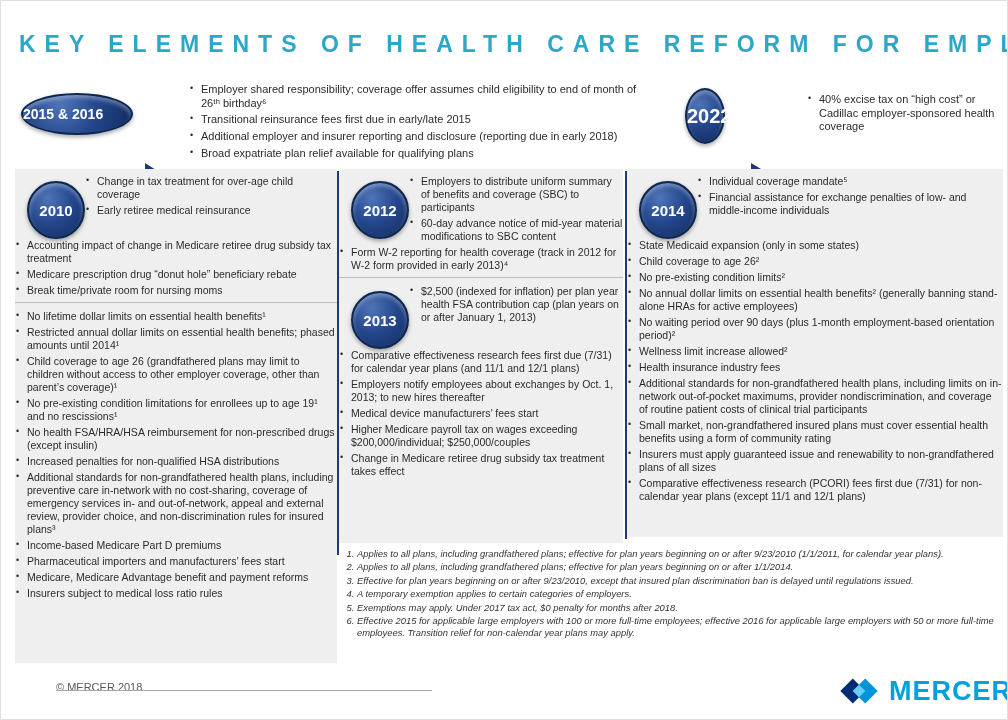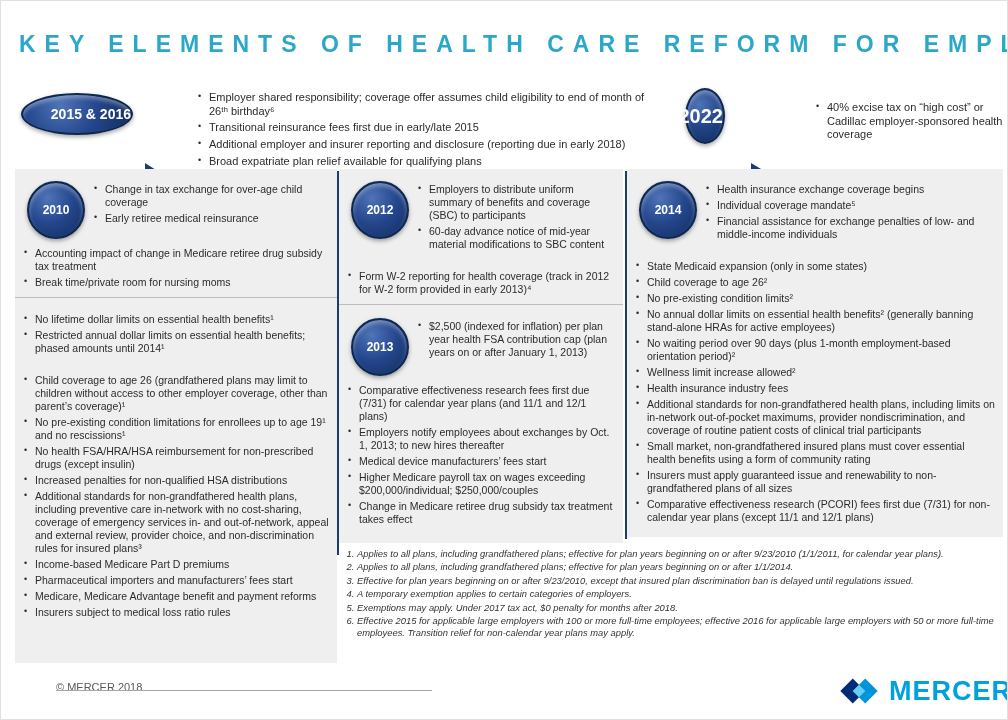--- a/index.html
+++ b/index.html
@@ -7,31 +7,31 @@
     position:relative; width:1008px; height:720px; overflow:hidden;
     background:#ffffff; font-family:"Liberation Sans", sans-serif; color:#2b2b2b;
     border:1px solid #e0e0e0; box-sizing:border-box;
   }
   .title {
     position:absolute; left:18px; top:30px; margin:0;
     font-size:23px; font-weight:bold; color:#2BA7C8;
     letter-spacing:9px; white-space:nowrap;
   }
   
-  ul.bullets { list-style:none; margin:8px; padding:0; }
+  ul.bullets { list-style:none; margin:0; padding:0; }
   ul.bullets li { position:relative; padding-left:12px; margin-bottom:3px; line-height:1.24; }
   ul.bullets li::before { content:"•"; position:absolute; left:1px; top:0; font-size:9px; color:#2b2b2b; }
   
   .band { position:absolute; left:0; top:74px; width:1008px; height:94px; }
   .arrow { position:absolute; }
   .arrow polygon { fill:#1C3B75; }
   .arrow-2015 { left:104px; top:84px; width:80px; height:56px; }
   .arrow-2022 { left:698px; top:84px; width:94px; height:56px; }
   .badge {
-    position:absolute; display:flex; align-items:center; justify-content:flex-end;
+    position:absolute; display:flex; align-items:center; justify-content:flex-start;
     color:#ffffff; font-weight:bold; text-align:center;
     background:radial-gradient(circle at 35% 28%, #4f74b8 0%, #24468c 48%, #122c5c 100%);
     border:2px solid #0E2850; box-sizing:border-box;
     box-shadow: inset 0 3px 4px rgba(255,255,255,0.35), 0 2px 4px rgba(0,0,0,0.35);
   }
   .badge-ellipse { left:20px; top:18px; width:112px; height:42px; border-radius:50%; font-size:14px; }
   .badge-2022 { left:684px; top:13px; width:40px; height:56px; border-radius:50%; font-size:20px; }
   .top-bullets { position:absolute; font-size:11px; }
   .b2015 { left:188px; top:8px; width:468px; }
   .b2022 { left:806px; top:18px; width:192px; }
@@ -40,21 +40,21 @@
   .col1 { left:14px;  top:168px; width:322px; height:494px; }
   .col2 { left:338px; top:168px; width:284px; height:374px; }
   .col3 { left:626px; top:168px; width:376px; height:368px; }
   .vdiv { position:absolute; width:2px; background:#1C3B75; }
   .vdiv1 { left:336px; top:170px; height:384px; }
   .vdiv2 { left:624px; top:170px; height:368px; }
   .sec-head { display:flex; align-items:flex-start; }
   .sec-badge {
     position:relative; flex:0 0 auto; width:58px; height:58px; border-radius:50%;
     margin:6px 0 0 12px; display:flex; align-items:center; justify-content:center;
-    color:#fff; font-weight:bold; font-size:12px;
+    color:#fff; font-weight:bold; font-size:15px;
     background:radial-gradient(circle at 35% 28%, #4f74b8 0%, #24468c 48%, #122c5c 100%);
     border:2px solid #0E2850; box-sizing:border-box;
     box-shadow: inset 0 3px 4px rgba(255,255,255,0.35), 0 2px 4px rgba(0,0,0,0.35);
   }
   .head-bullets { flex:1 1 auto; margin:4px 6px 0 12px; }
   .body-bullets { padding:2px 6px 0 16px; }
   .hline { border-top:1px solid #bdbdbd; margin:5px 0 7px 0; }
   
   .footnotes {
     position:absolute; left:340px; top:547px; width:662px;
@@ -103,27 +103,28 @@
       </ul>
   </div>
 
   <div class="col col1">
     <div class="sec-head">
       <div class="sec-badge">
         <span>2010</span>
       </div>
       <ul class="bullets head-bullets">
 
-      <li>Change in tax exchange for over-age child coverage</li>
+      <li>Change in tax treatment for over-age child coverage</li>
           <li>Early retiree medical reinsurance</li>
         </ul>
     </div>
     <ul class="bullets body-bullets">
 
     <li>Accounting impact of change in Medicare retiree drug subsidy tax treatment</li>
+        <li>Medicare prescription drug “donut hole” beneficiary rebate</li>
         <li>Break time/private room for nursing moms</li>
       </ul>
     <div class="hline"></div>
     <div class="sec-head">
       <ul class="bullets head-bullets">
 
       <li>No lifetime dollar limits on essential health benefits¹</li>
           <li>Restricted annual dollar limits on essential health benefits; phased amounts until 2014¹</li>
         </ul>
     </div>
@@ -180,21 +181,20 @@
 
   <div class="vdiv vdiv2"></div>
 
   <div class="col col3">
     <div class="sec-head">
       <div class="sec-badge">
         <span>2014</span>
       </div>
       <ul class="bullets head-bullets">
 
-      <li>Health insurance exchange coverage begins</li>
           <li>Individual coverage mandate⁵</li>
           <li>Financial assistance for exchange penalties of low- and middle-income individuals</li>
         </ul>
     </div>
     <ul class="bullets body-bullets">
 
     <li>State Medicaid expansion (only in some states)</li>
         <li>Child coverage to age 26²</li>
         <li>No pre-existing condition limits²</li>
         <li>No annual dollar limits on essential health benefits² (generally banning stand-alone HRAs for active employees)</li>

